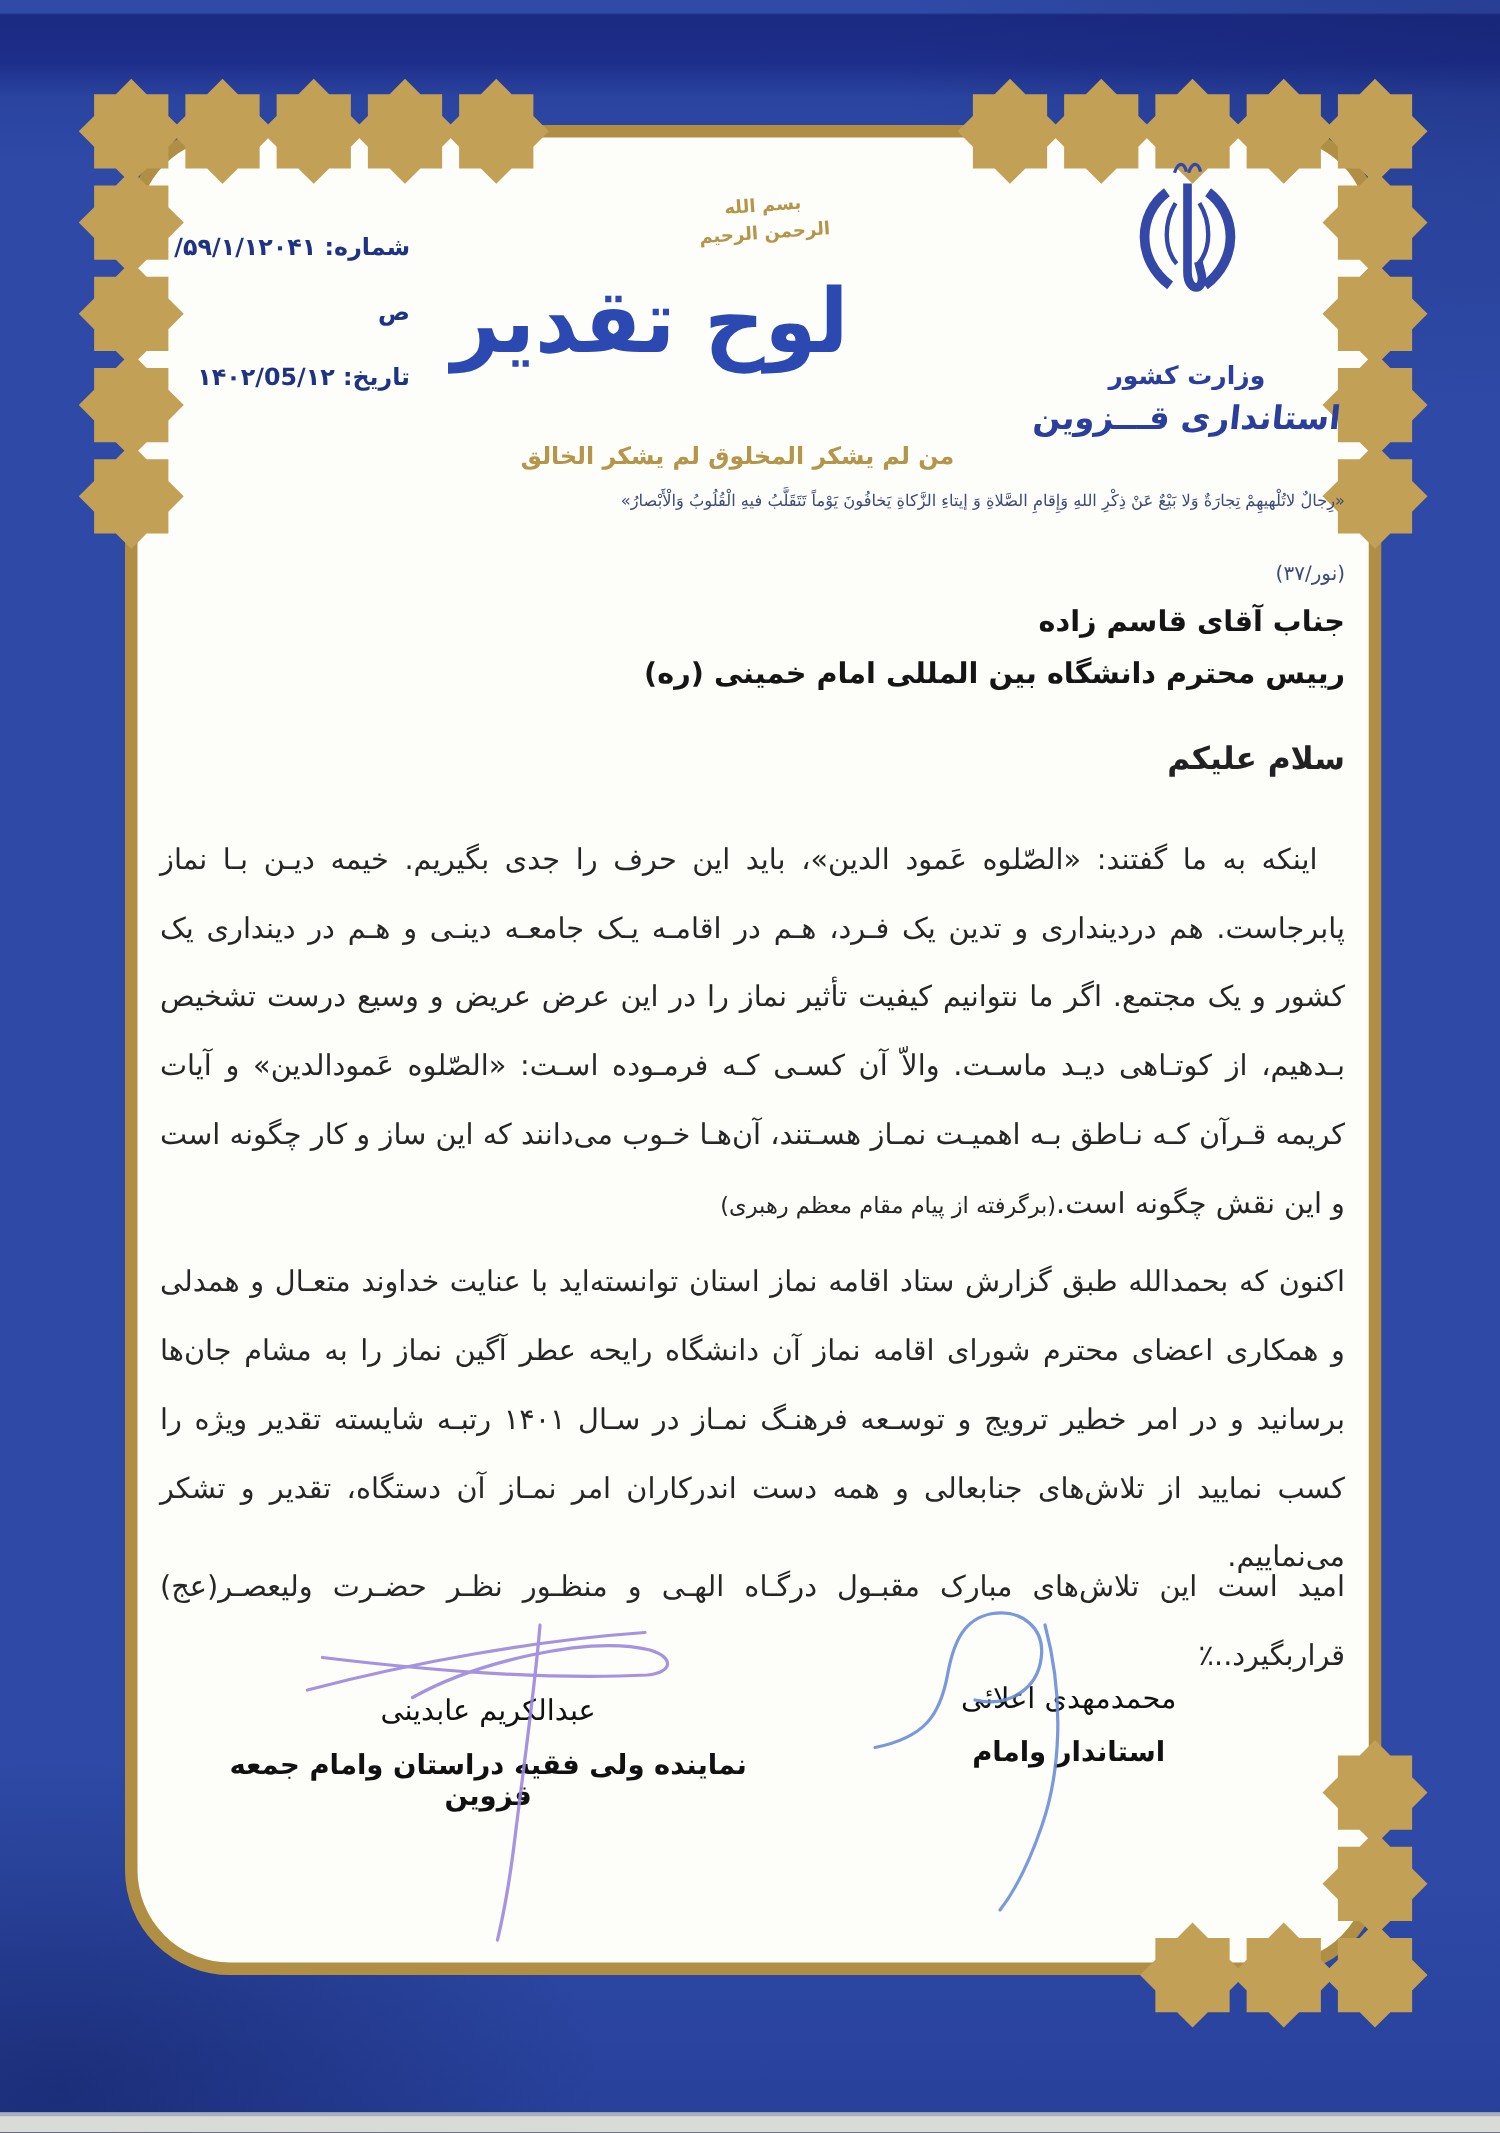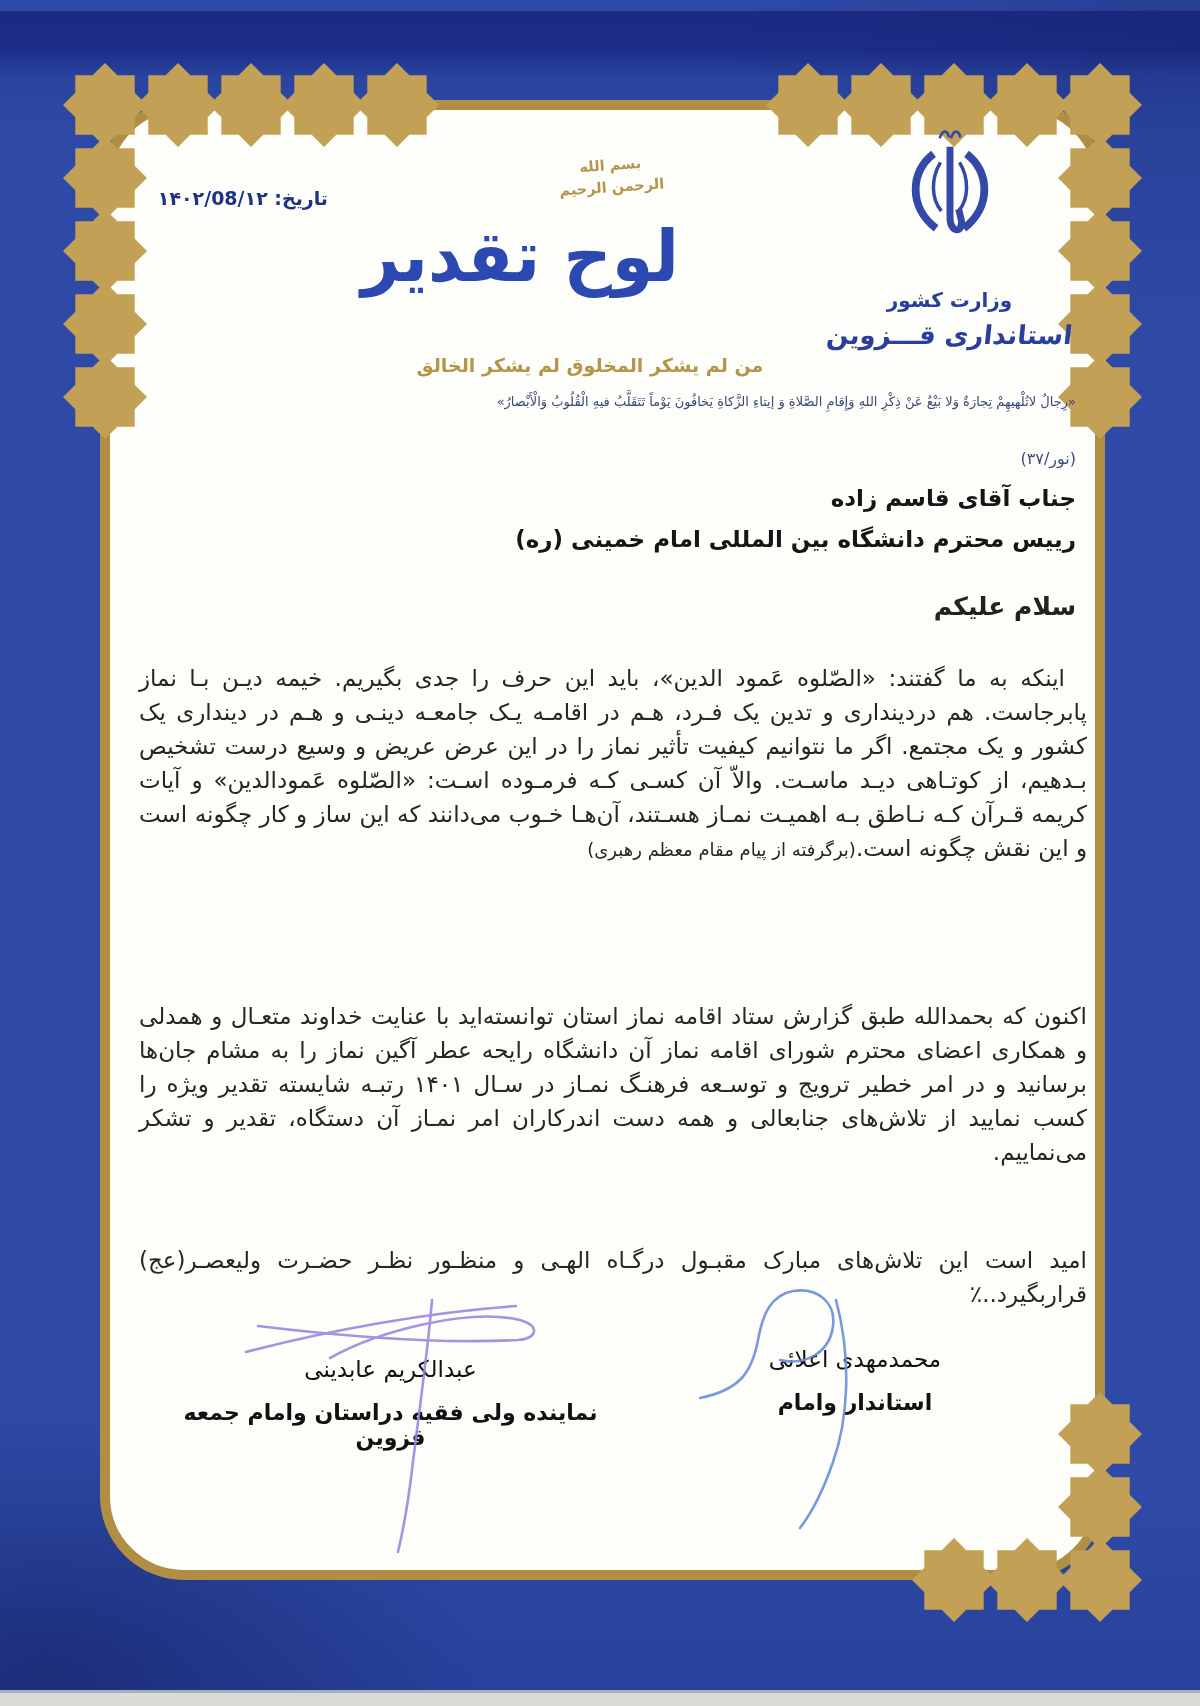--- a/index.html
+++ b/index.html
@@ -47,21 +47,21 @@
   .verse-cite{left:128px;top:449px;width:948px;text-align:right;
     font-size:16px;color:#3c4a78;}
 
   .recipient{left:128px;top:485px;width:948px;text-align:right;color:#151515;}
   .recipient .r1{font-size:23px;font-weight:bold;}
   .recipient .r2{font-size:23px;font-weight:bold;margin-top:15px;}
 
   .salutation{left:128px;top:592px;width:948px;text-align:right;
     font-size:25px;font-weight:bold;color:#222;}
 
-  .para{left:139px;width:948px;font-size:23px;line-height:34px;
+  .para{left:128px;width:948px;font-size:23px;line-height:55px;
     text-align:justify;color:#262626;}
   .p1{top:638px;text-indent:22px;}
   .p2{top:976px;}
   .p3{top:1220px;}
   .attr{font-size:18px;}
 
   .sig{text-align:center;color:#111;}
   .sig .name{font-size:23px;font-weight:normal;}
   .sig .title{font-size:22px;font-weight:bold;margin-top:18px;}
   .sig-right{left:640px;top:1346px;width:430px;}
@@ -108,21 +108,22 @@
         <use href="#star8" x="1027" y="1580"></use>
       <use href="#star8" x="954" y="1580"></use>
       <use href="#star8" x="1100" y="1507"></use>
         <use href="#star8" x="1100" y="1434"></use>
     </g>
   </svg>
 
   <div class="content">
 
     <div class="abs meta rtl">
-      <div><span>تاریخ:</span> <span>۱۴۰۲/08/۱۲</span></div>
+      <div><span>شماره:</span> <span>۵۹/۱/۱۲۰۴۱/ص</span></div>
+      <div><span>تاریخ:</span> <span>۱۴۰۲/05/۱۲</span></div>
     </div>
 
     <div class="abs bismillah-seal rtl">بسم الله الرحمن الرحیم</div>
 
     <div class="abs cert-title rtl">لوح تقدیر</div>
 
     <div class="abs motto rtl">من لم یشکر المخلوق لم یشکر الخالق</div>
 
     <div class="abs emblem-block">
       <svg width="104" height="160" viewBox="0 0 120 170" aria-hidden="true">

